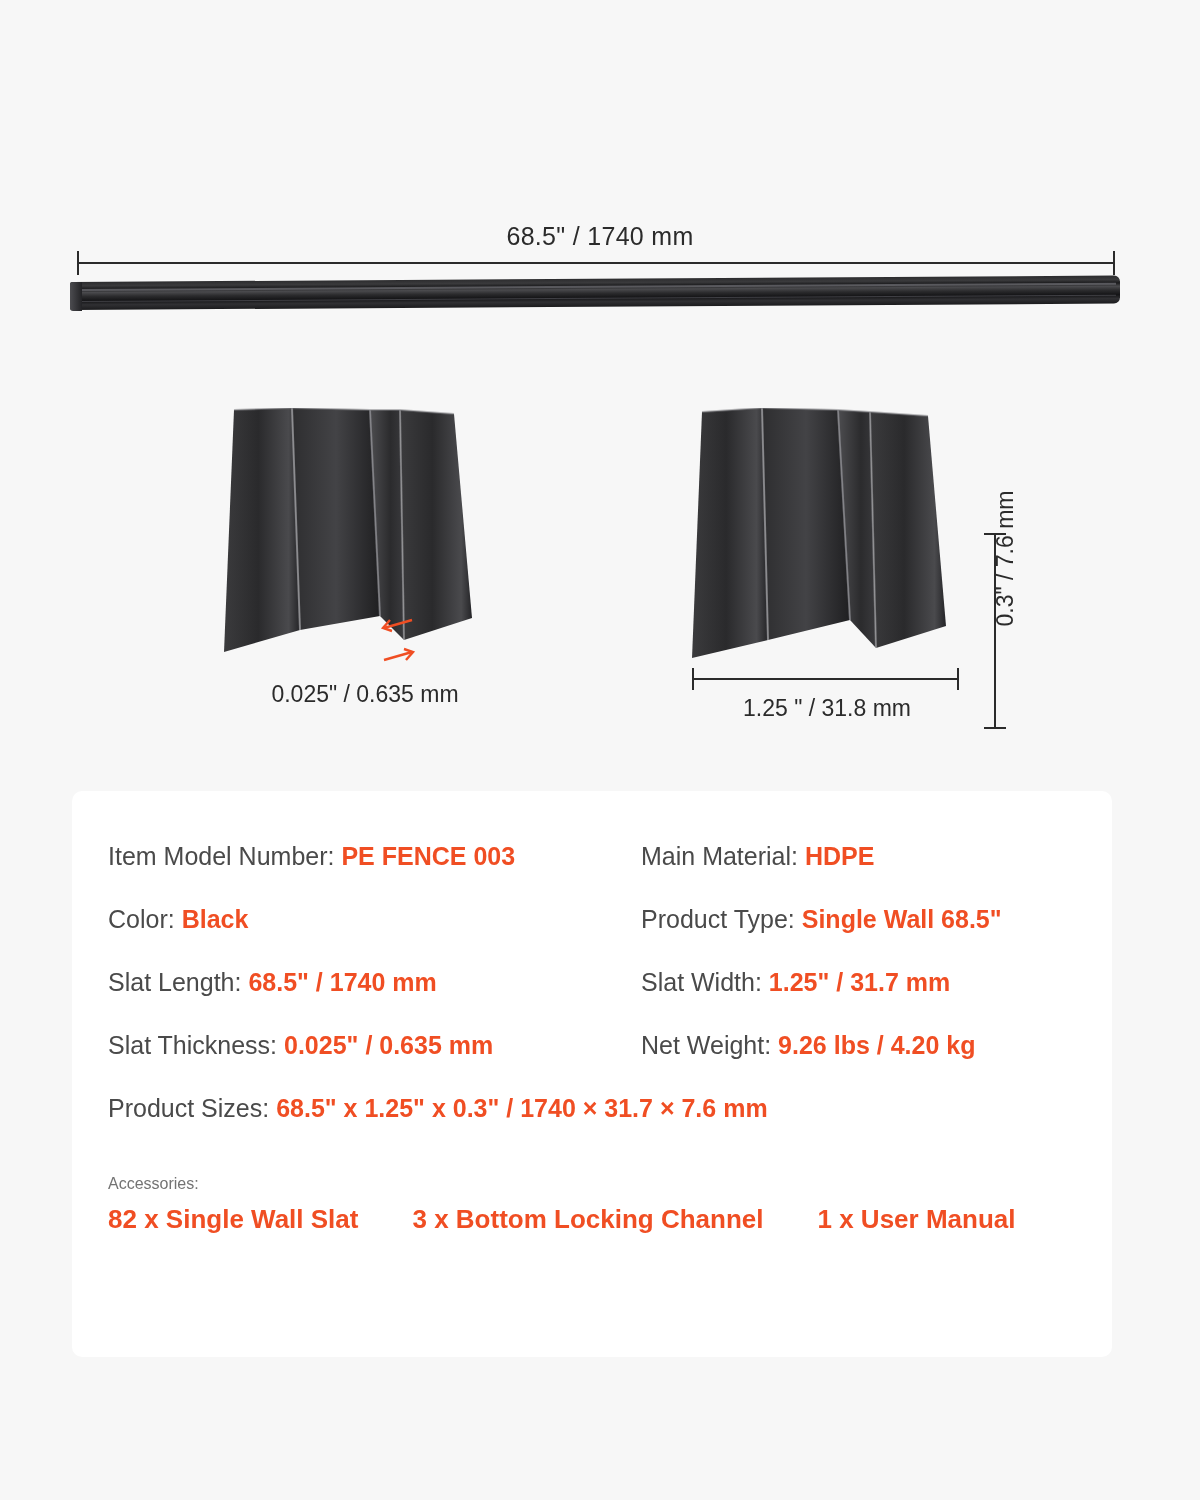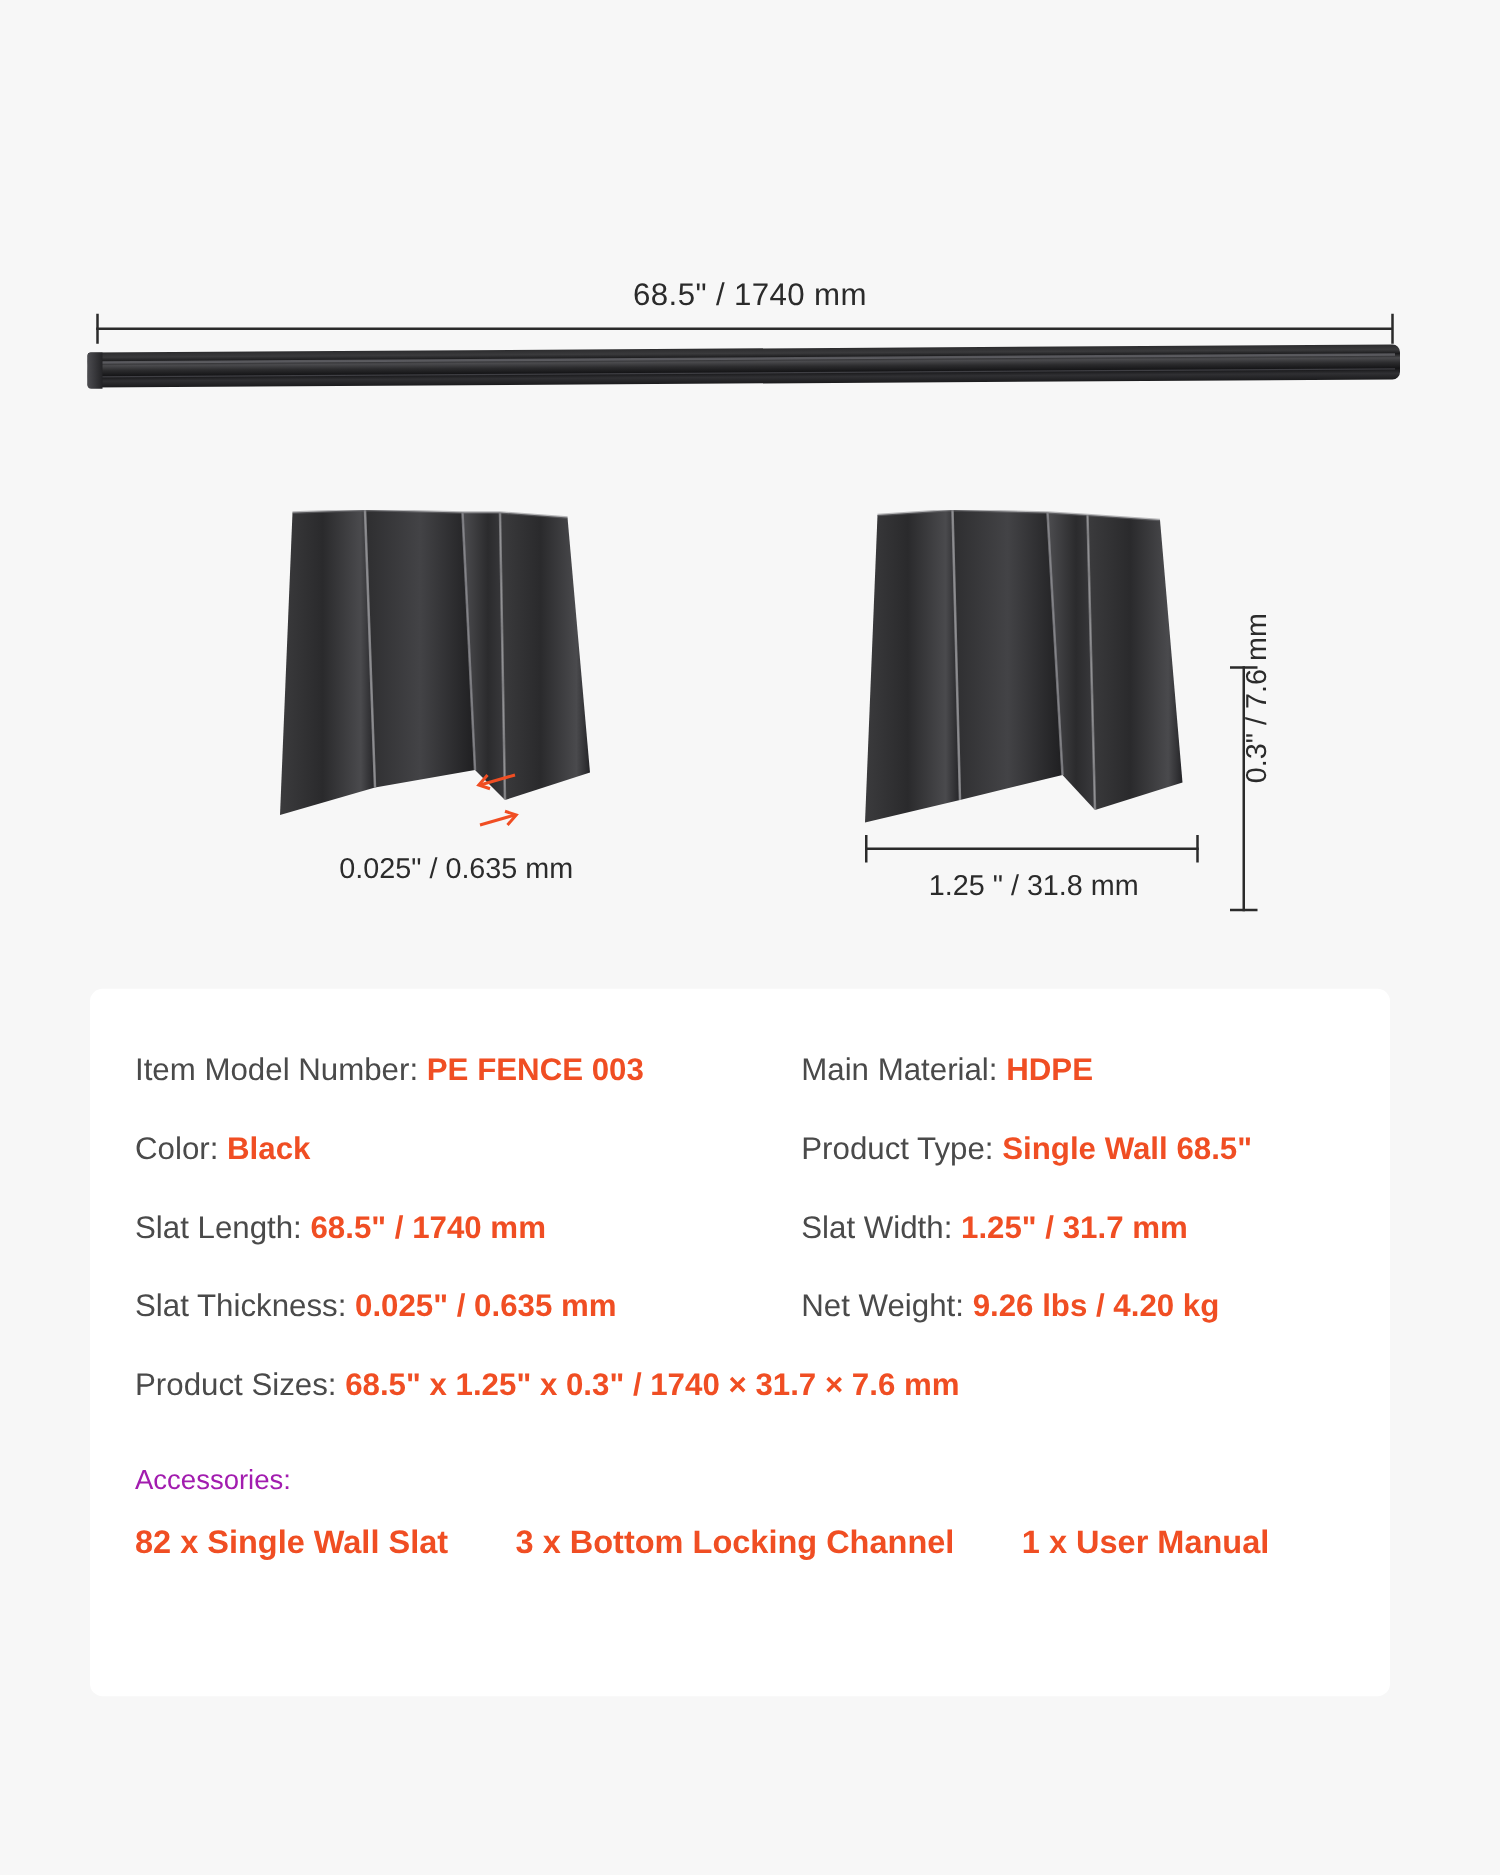--- a/index.html
+++ b/index.html
@@ -215,29 +215,29 @@
   }
   .spec-label { color: #4a4a4a; }
   .spec-value {
     color: #f04e23;
     font-weight: bold;
   }
   .spec-full {
     grid-column: 1 / span 2;
   }
   .accessories-title {
-    font-size: 22px;
-    color: #a21caf;
+    font-size: 16px;
+    color: #737373;
     margin-top: 24px;
     line-height: 40px;
   }
   .accessories-list {
     display: flex;
     gap: 54px;
-    margin-top: 14px;
+    margin-top: 0;
     font-size: 26px;
     font-weight: bold;
     color: #f04e23;
     white-space: nowrap;
   }
 </style>
 </head>
 <body>
 
 <div class="top-dim-label">68.5" /  1740 mm</div>

